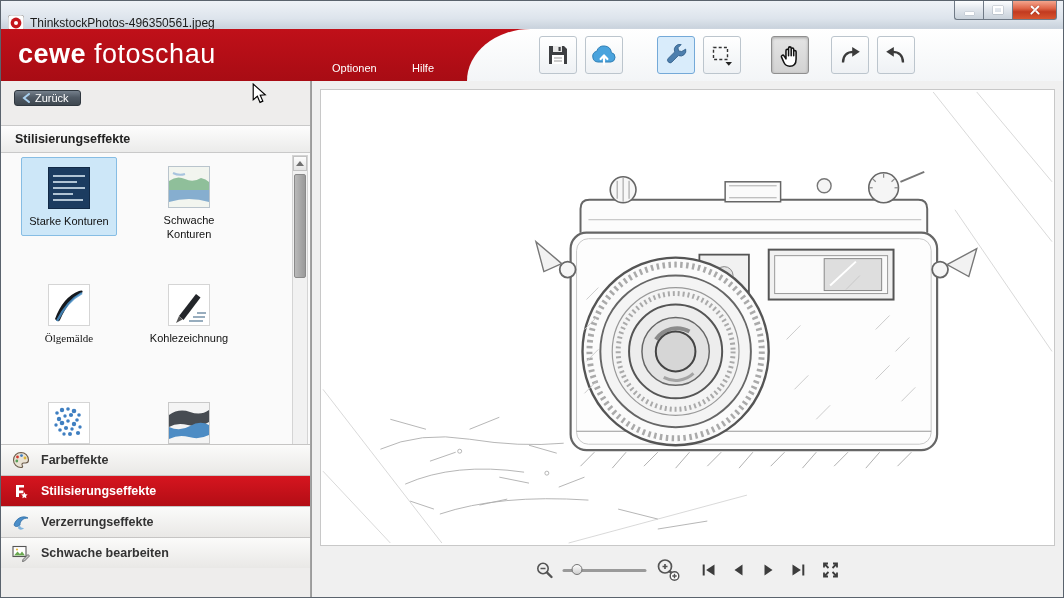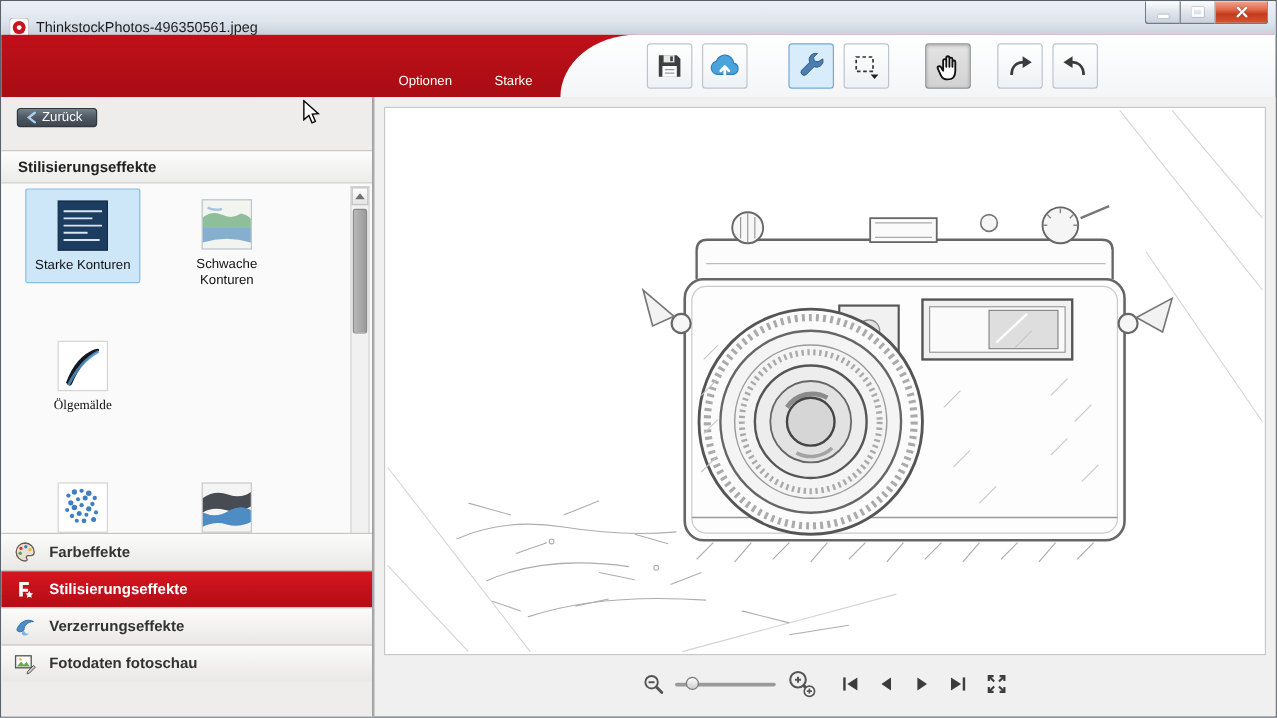--- a/index.html
+++ b/index.html
@@ -116,22 +116,25 @@
           <span class="glyph-max"></span>
         </div>
       <div class="win-btn close">
           <span class="glyph-x"></span>
         </div>
     </div>
   </div>
 
   <div class="header">
     <div class="swoosh"></div>
+    <div class="logo">
+      <b>cewe</b>&nbsp;<span>fotoschau</span>
+    </div>
     <span class="menu-item menu-optionen">Optionen</span>
-    <span class="menu-item menu-hilfe">Starke</span>
+    <span class="menu-item menu-hilfe">Hilfe</span>
 
     <div class="toolbar-buttons">
       <div class="tbtn">
         <svg width="24" height="24" viewBox="0 0 24 24">
           <path d="M3 3 h15 l3 3 v15 h-18 z" fill="#3d3f42"></path>
           <rect x="7" y="3" width="9" height="6" fill="#e8e8e8"></rect>
           <rect x="12.5" y="4" width="2.2" height="4" fill="#3d3f42"></rect>
           <rect x="6" y="12" width="12" height="9" fill="#fff"></rect>
           <line x1="8" y1="15" x2="16" y2="15" stroke="#999"></line>
             <line x1="8" y1="18" x2="16" y2="18" stroke="#999"></line>
@@ -220,20 +223,35 @@
 
       <div class="tile" style="left:20px;top:122px;font-family:Liberation Serif, serif;">
         <div class="tile-icon">
           <svg viewBox="0 0 44 44">
               <rect x="1.5" y="1.5" width="41" height="41" fill="#fff" stroke="#d5d5d5"></rect>
             <path d="M8 36 Q16 14 32 8 q5-1.5 3 2 Q22 16 13 37 q-2 3-5-1 z" fill="#15181c"></path>
             <path d="M10 38 Q20 18 35 10" stroke="#4a90c8" stroke-width="2.4" fill="none" opacity="0.85"></path>
             </svg>
         </div>
         <div class="tile-label">Ölgemälde</div>
+      </div>
+      <div class="tile" style="left:140px;top:122px;">
+        <div class="tile-icon">
+          <svg viewBox="0 0 44 44">
+              <rect x="1.5" y="1.5" width="41" height="41" fill="#fff" stroke="#d5d5d5"></rect>
+            <path d="M12 33 L29 11 l4.5 3.5 L16.5 37 z" fill="#23262a"></path>
+            <path d="M12 33 l-3 7 6.5-3.5 z" fill="#555"></path>
+            <g stroke="#7e99ae" stroke-width="1.6">
+                <line x1="22" y1="38" x2="36" y2="38"></line>
+                <line x1="26" y1="34" x2="38" y2="34"></line>
+                <line x1="30" y1="30" x2="39" y2="30"></line>
+              </g>
+            </svg>
+        </div>
+        <div class="tile-label">Kohlezeichnung</div>
       </div>
 
       <div class="tile" style="left:20px;top:240px;">
         <div class="tile-icon">
           <svg viewBox="0 0 44 44">
               <rect x="1.5" y="1.5" width="41" height="41" fill="#fff" stroke="#d5d5d5"></rect>
             <g fill="#3f7fc1">
                 <circle cx="10" cy="12" r="1.8"></circle>
                 <circle cx="15" cy="9" r="2.2"></circle>
                 <circle cx="21" cy="8" r="1.8"></circle>
@@ -312,21 +330,21 @@
       </div>
       <div class="cat-row">
         <span class="cat-icon">
           <svg width="20" height="20" viewBox="0 0 20 20">
               <rect x="2" y="3.5" width="13" height="10" fill="#fff" stroke="#555" stroke-width="1.1"></rect>
               <path d="M3 12.5 l3.5-4 2.5 2.5 2-2.5 3 4 z" fill="#69a84f"></path>
               <circle cx="6" cy="6.5" r="1.1" fill="#e8b93a"></circle>
               <path d="M12 16.5 l5-5 1.5 1.5 -5 5 -2 .5 z" fill="#c7c7c7" stroke="#555" stroke-width="0.8"></path>
             </svg>
         </span>
-        <span class="cat-label">Fotodaten fotoschau</span>
+        <span class="cat-label">Schwache bearbeiten</span>
       </div>
     </div>
   </div>
 
   <div class="canvas">
     <div class="photo">
       <svg viewBox="0 0 740 456" preserveAspectRatio="none">
 
         <g stroke="#d4d4d4" stroke-width="0.9">
           <line x1="618" y1="2" x2="738" y2="152"></line>

